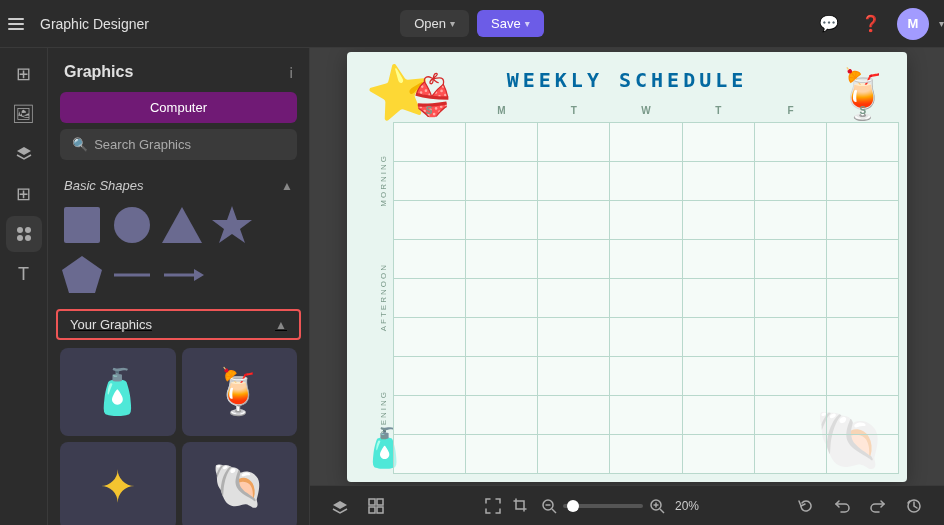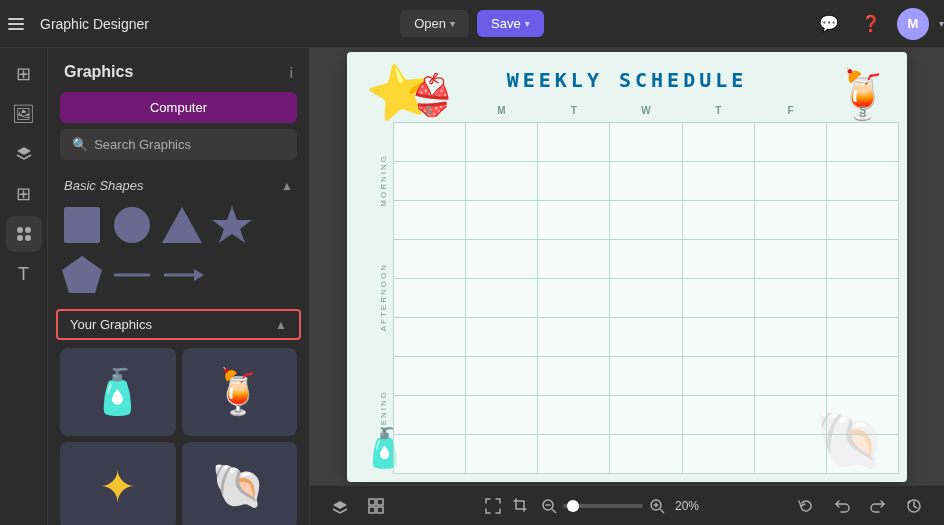--- a/index.html
+++ b/index.html
@@ -215,20 +215,21 @@
     .your-graphics-header {
       display: flex;
       align-items: center;
       justify-content: space-between;
       padding: 6px 12px;
       border: 2px solid #e55;
       border-radius: 4px;
       margin: 4px 8px;
       cursor: pointer;
       background: #2c2c2c;
+      text-decoration: underline;
     }
     .your-graphics-title {
       color: #e0e0e0;
       font-size: 13px;
       font-weight: 500;
     }
 
     .graphics-grid {
       display: grid;
       grid-template-columns: 1fr 1fr;

